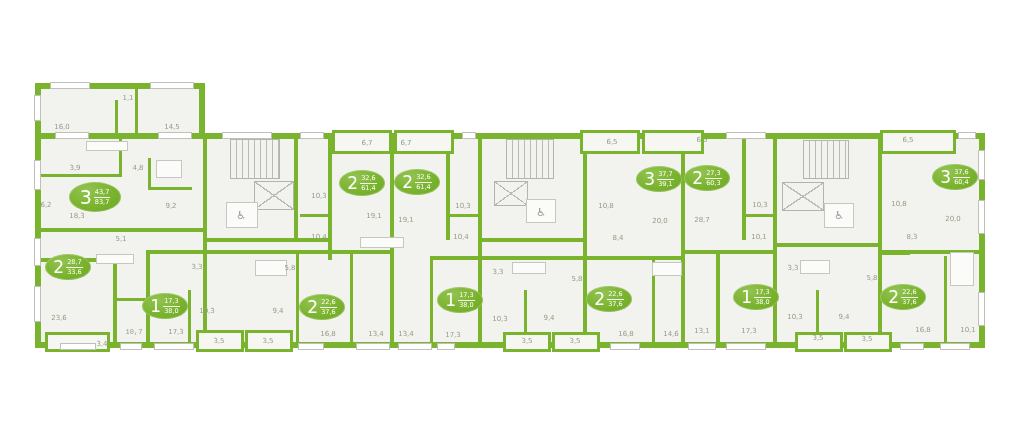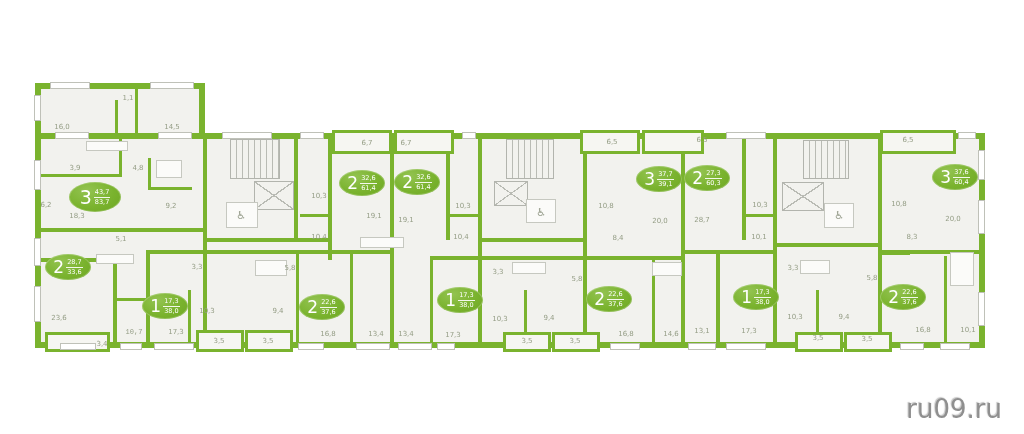--- a/index.html
+++ b/index.html
@@ -294,14 +294,13 @@
         </span>
       </div>
       <div class="badge" style="left: 955px; top: 177px;">
         <span class="n">3</span>
         <span class="frac">
           <span class="top">37,6</span>
           <span class="bot">60,4</span>
         </span>
       </div>
     </div>
-  <div id="watermark">ru09.ru</div>
 </div>
 
 </body></html>

